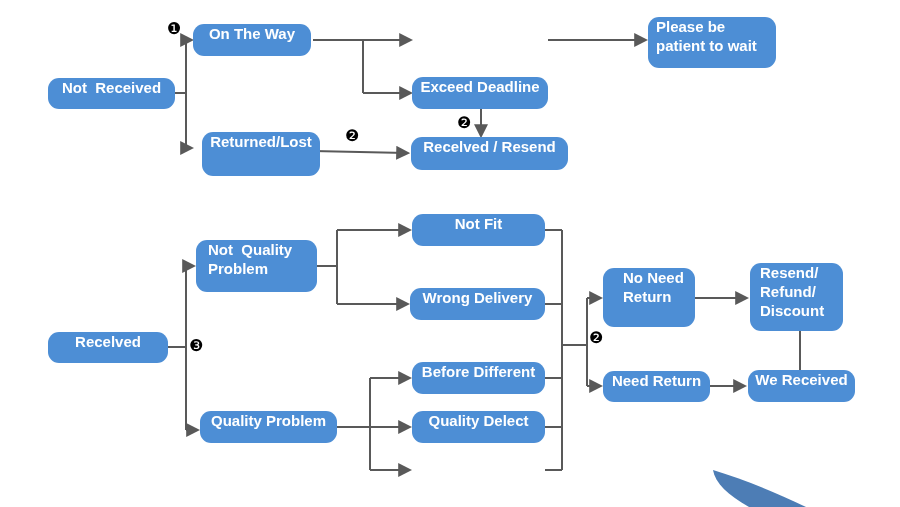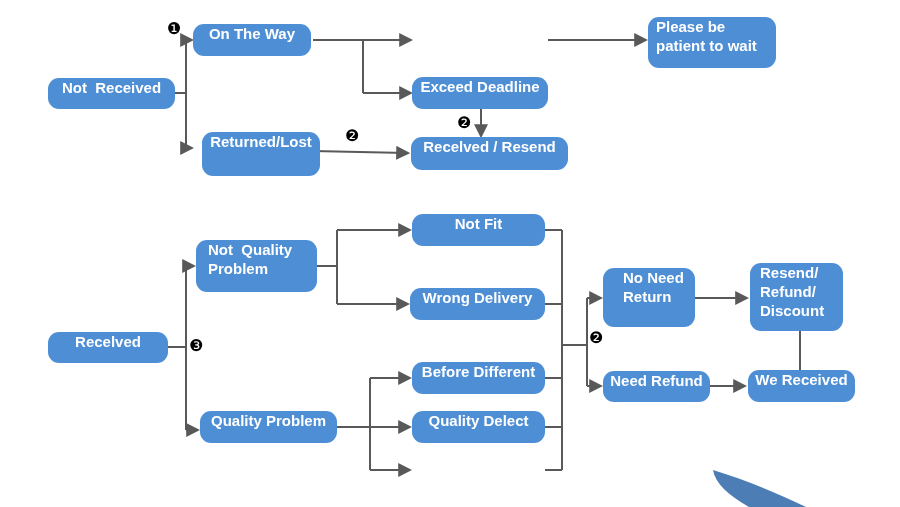--- a/index.html
+++ b/index.html
@@ -113,21 +113,21 @@
     <span class="node-label">Before Different</span>
   </div>
   <div class="node" style="left:412px;top:411px;width:133px;height:32px">
     <span class="node-label">Quality Delect</span>
   </div>
   <div class="node left" style="left:603px;top:268px;width:92px;height:59px;padding-left:20px">
     <span class="node-label">No Need
 Return</span>
   </div>
   <div class="node" style="left:603px;top:371px;width:107px;height:31px">
-    <span class="node-label">Need Refund</span>
+    <span class="node-label">Need Return</span>
   </div>
   <div class="node" style="left:748px;top:370px;width:107px;height:32px">
     <span class="node-label">We Received</span>
   </div>
   <div class="node left" style="left:750px;top:263px;width:93px;height:68px;padding-left:10px">
     <span class="node-label">Resend/
 Refund/
 Discount</span>
   </div>
 

